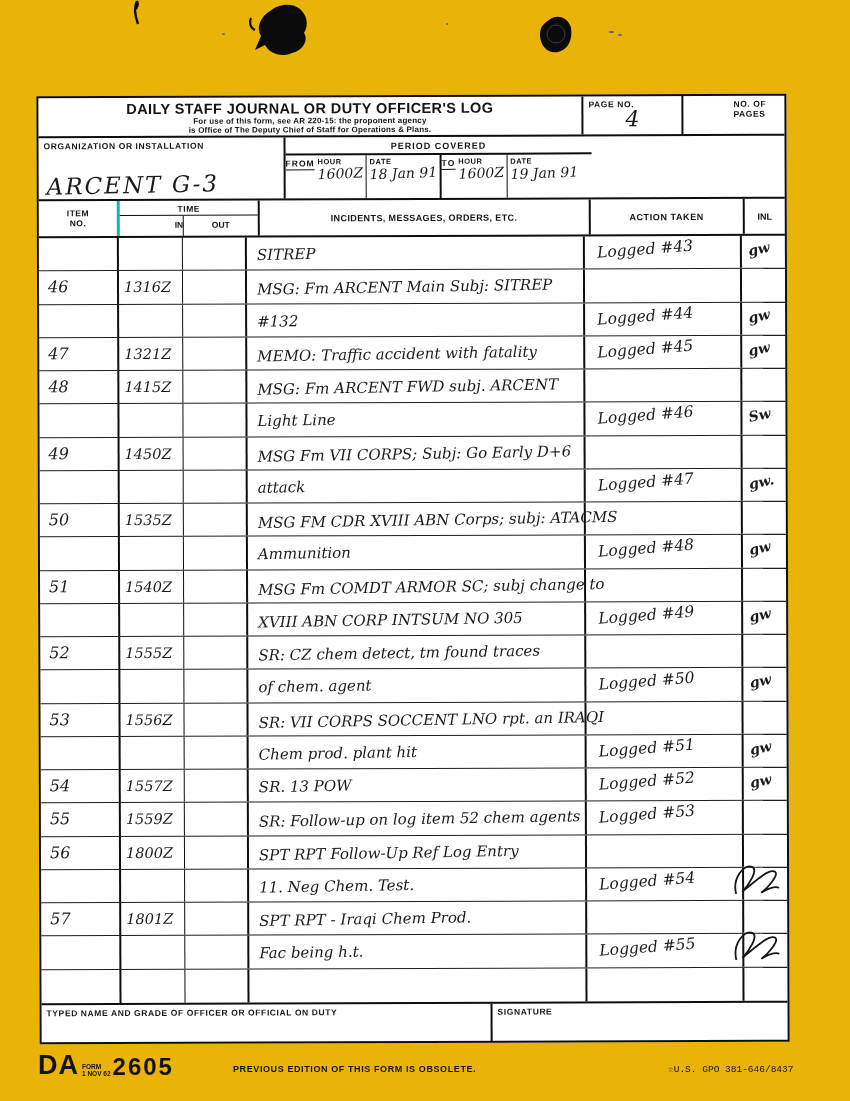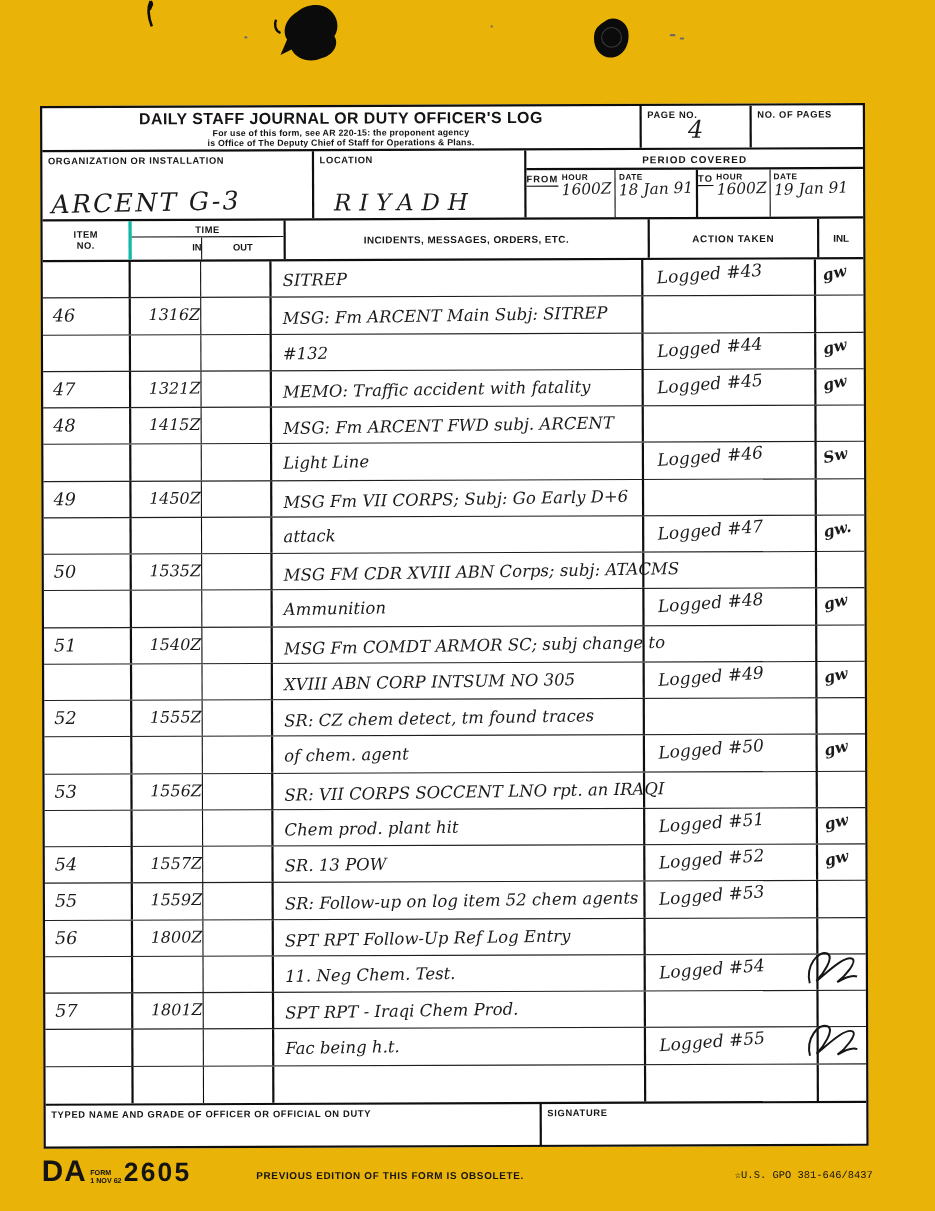--- a/index.html
+++ b/index.html
@@ -16,21 +16,21 @@
   }
   .hrow { display:flex; width:100%; }
   .cell { position:relative; }
   .plabel { font-size:8.5px; font-weight:bold; letter-spacing:0.6px; padding:3px 0 0 5px; color:#161616; }
   
   .row-a { height:40px; border-bottom:2.5px solid #0e0e0e; }
   .title-cell { width:543px; text-align:center; padding-top:3px; }
   .form-title { font-size:14.5px; font-weight:bold; letter-spacing:0.4px; }
   .form-sub { font-size:8px; font-weight:bold; line-height:9px; letter-spacing:0.2px; }
   .pageno-cell { width:100px; border-left:2px solid #0e0e0e; }
-  .nopages-cell { width:103px; border-left:2px solid #0e0e0e; }
+  .nopages-cell { width:103px; border-left:2px solid #0e0e0e;padding-left:45px; }
   
   .hw { font-family:"DejaVu Serif", serif; font-style:italic; color:#1b1b1b; }
   .pageno-value { font-size:22px; text-align:center; margin-top:-3px; }
   
   .row-b { height:63px; border-bottom:2.5px solid #0e0e0e; }
   .org-cell { width:245px; }
   .org-value { font-size:23px; letter-spacing:2px; position:absolute; left:8px; bottom:1px; white-space:nowrap; transform:rotate(-1deg); }
   .loc-cell { width:193px; border-left:2px solid #0e0e0e; }
   .loc-value { font-size:21px; letter-spacing:7px; position:absolute; left:18px; bottom:2px; white-space:nowrap; }
   .period-block { width:308px; border-left:2px solid #0e0e0e; display:flex; flex-direction:column; }
@@ -53,21 +53,21 @@
   .h-in { width:64px; border-right:1.5px solid #0e0e0e; text-align:right; font-size:8.5px; font-weight:bold; padding-top:4px; }
   .h-out { flex:1; text-align:center; font-size:8.5px; font-weight:bold; padding-top:4px; }
   .h-inc { width:338px; border-left:2px solid #0e0e0e; text-align:center; font-size:9px; font-weight:bold; padding-top:13px; letter-spacing:0.4px; }
   .h-act { width:157px; border-left:2px solid #0e0e0e; text-align:center; font-size:9px; font-weight:bold; padding-top:13px; letter-spacing:0.6px; }
   .h-inl { width:43px; border-left:2px solid #0e0e0e; text-align:center; font-size:9px; font-weight:bold; padding-top:13px; }
   
   .rows { height:765px; }
   .log-row { display:flex; height:33.26px; border-bottom:1.8px solid #1f1f1f; }
   .log-row:last-child { border-bottom:none; }
   .c-item { width:80px; border-right:2px solid #0e0e0e; font-size:16px; padding:6px 0 0 9px; }
-  .c-in { width:64px; border-right:1.5px solid #0e0e0e; font-size:14.5px; padding:8px 0 0 16px; white-space:nowrap; }
+  .c-in { width:64px; border-right:1.5px solid #0e0e0e; font-size:14.5px; padding:8px 0 0 5px; white-space:nowrap; }
   .c-out { width:64px; border-right:2px solid #0e0e0e; }
   .c-inc { width:338px; border-right:2px solid #0e0e0e; font-size:15px; padding:8px 0 0 10px; white-space:nowrap; overflow:visible; }
   .c-inc span { display:inline-block; transform:rotate(-0.8deg); white-space:nowrap; }
   .c-act { width:157px; border-right:2px solid #0e0e0e; font-size:15.5px; padding:4px 0 0 12px; white-space:nowrap; overflow:visible; }
   .c-act span { display:inline-block; transform:rotate(-4deg); }
   .c-inl { width:43px; font-size:14px; font-weight:bold; padding:5px 0 0 6px; position:relative; overflow:visible; }
   .c-inl span { display:inline-block; transform:rotate(-12deg); white-space:nowrap; }
   
   .row-f { height:40px; border-top:2.5px solid #0e0e0e; }
   .typed-cell { width:449px; }
@@ -117,24 +117,20 @@
       <div class="cell nopages-cell">
         <div class="plabel">NO. OF PAGES</div>
         <div class="hw pageno-value"></div>
       </div>
     </div>
 
     <div class="hrow row-b">
       <div class="cell org-cell">
         <div class="plabel">ORGANIZATION OR INSTALLATION</div>
         <div class="hw org-value">ARCENT G-3</div>
-      </div>
-      <div class="cell loc-cell">
-        <div class="plabel">LOCATION</div>
-        <div class="hw loc-value">RIYADH</div>
       </div>
       <div class="cell period-block">
         <div class="period-title">PERIOD COVERED</div>
         <div class="period-cols">
           <div class="p-col from">
             <div class="ft-label">FROM</div>
             <div class="hd-row">
               <div class="hour-cell">
                 <div class="hd-label">HOUR</div>
                 <div class="hw hd-value">1600Z</div>

